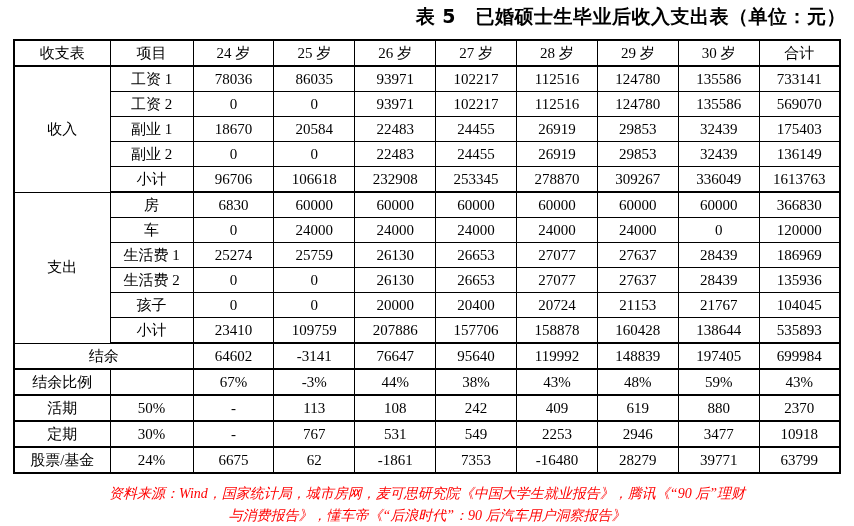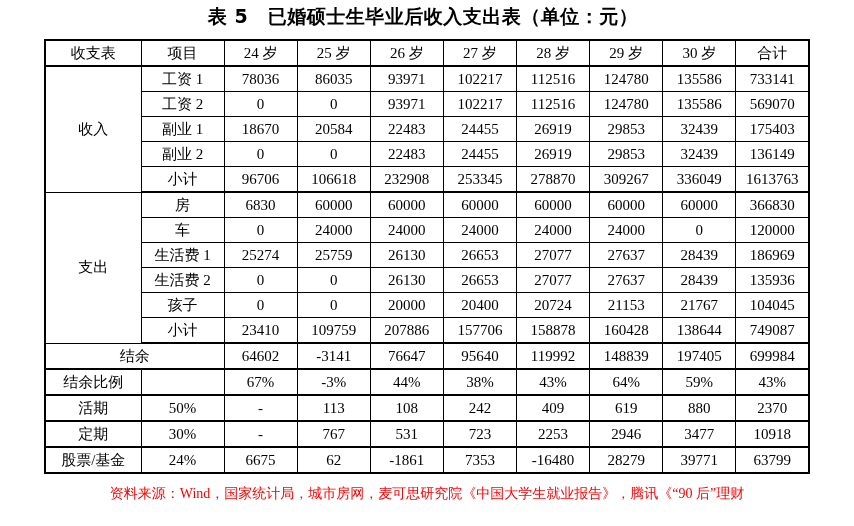--- a/index.html
+++ b/index.html
@@ -9,29 +9,29 @@
     width: 854px;
   }
   .page {
     width: 854px;
     height: 526px;
     background: #ffffff;
     overflow: hidden;
   }
   .doc-title {
     margin: 4px 8px 7px 0;
-    text-align: center;
+    text-align: right;
     font-family: "DejaVu Sans", "Liberation Sans", sans-serif;
     font-weight: bold;
     font-size: 19px;
     color: #000000;
     letter-spacing: 0.5px;
   }
   table.ie-table {
-    width: 766px;
+    width: 828px;
     margin: 9px auto;
     border-collapse: collapse;
     table-layout: fixed;
     border: 2px solid #000000;
   }
   table.ie-table td, table.ie-table th {
     border: 1px solid #000000;
     height: 24px;
     padding: 0 1px;
     text-align: center;
@@ -41,20 +41,21 @@
     font-size: 15px;
     color: #000000;
     overflow: hidden;
     white-space: nowrap;
   }
   table.ie-table .thick-b { border-bottom-width: 2px; }
   .source-note {
     margin-top: 5px;
     text-align: center;
     font-family: "Liberation Serif", "DejaVu Serif", serif;
+    font-style: italic;
     font-size: 14px;
     color: #ff0000;
     line-height: 22px;
   }
 </style>
 </head>
 <body>
 
 <div class="page">
   <div class="doc-title">表 5　已婚硕士生毕业后收入支出表（单位：元）</div>
@@ -199,42 +200,42 @@
         </tr>
         <tr>
           <td class="thick-b">小计</td>
           <td class="thick-b">23410</td>
           <td class="thick-b">109759</td>
           <td class="thick-b">207886</td>
           <td class="thick-b">157706</td>
           <td class="thick-b">158878</td>
           <td class="thick-b">160428</td>
           <td class="thick-b">138644</td>
-          <td class="thick-b">749087</td>
+          <td class="thick-b">535893</td>
         </tr>
         <tr>
           <td colspan="2" class="thick-b">结余</td>
           <td class="thick-b">64602</td>
           <td class="thick-b">-3141</td>
           <td class="thick-b">76647</td>
           <td class="thick-b">95640</td>
           <td class="thick-b">119992</td>
           <td class="thick-b">148839</td>
           <td class="thick-b">197405</td>
           <td class="thick-b">699984</td>
         </tr>
         <tr>
           <td class="thick-b">结余比例</td>
           <td class="thick-b"></td>
           <td class="thick-b">67%</td>
           <td class="thick-b">-3%</td>
           <td class="thick-b">44%</td>
           <td class="thick-b">38%</td>
           <td class="thick-b">43%</td>
-          <td class="thick-b">64%</td>
+          <td class="thick-b">48%</td>
           <td class="thick-b">59%</td>
           <td class="thick-b">43%</td>
         </tr>
         <tr>
           <td class="thick-b">活期</td>
           <td class="thick-b">50%</td>
           <td class="thick-b">-</td>
           <td class="thick-b">113</td>
           <td class="thick-b">108</td>
           <td class="thick-b">242</td>
@@ -242,21 +243,21 @@
           <td class="thick-b">619</td>
           <td class="thick-b">880</td>
           <td class="thick-b">2370</td>
         </tr>
         <tr>
           <td class="thick-b">定期</td>
           <td class="thick-b">30%</td>
           <td class="thick-b">-</td>
           <td class="thick-b">767</td>
           <td class="thick-b">531</td>
-          <td class="thick-b">723</td>
+          <td class="thick-b">549</td>
           <td class="thick-b">2253</td>
           <td class="thick-b">2946</td>
           <td class="thick-b">3477</td>
           <td class="thick-b">10918</td>
         </tr>
         <tr>
           <td>股票/基金</td>
           <td>24%</td>
           <td>6675</td>
           <td>62</td>
@@ -265,14 +266,15 @@
           <td>-16480</td>
           <td>28279</td>
           <td>39771</td>
           <td>63799</td>
         </tr>
       </tbody>
   </table>
 
   <div class="source-note">
     <div>资料来源：Wind，国家统计局，城市房网，麦可思研究院《中国大学生就业报告》，腾讯《“90 后”理财</div>
+    <div>与消费报告》，懂车帝《“后浪时代”：90 后汽车用户洞察报告》</div>
   </div>
 </div>
 
 </body></html>

